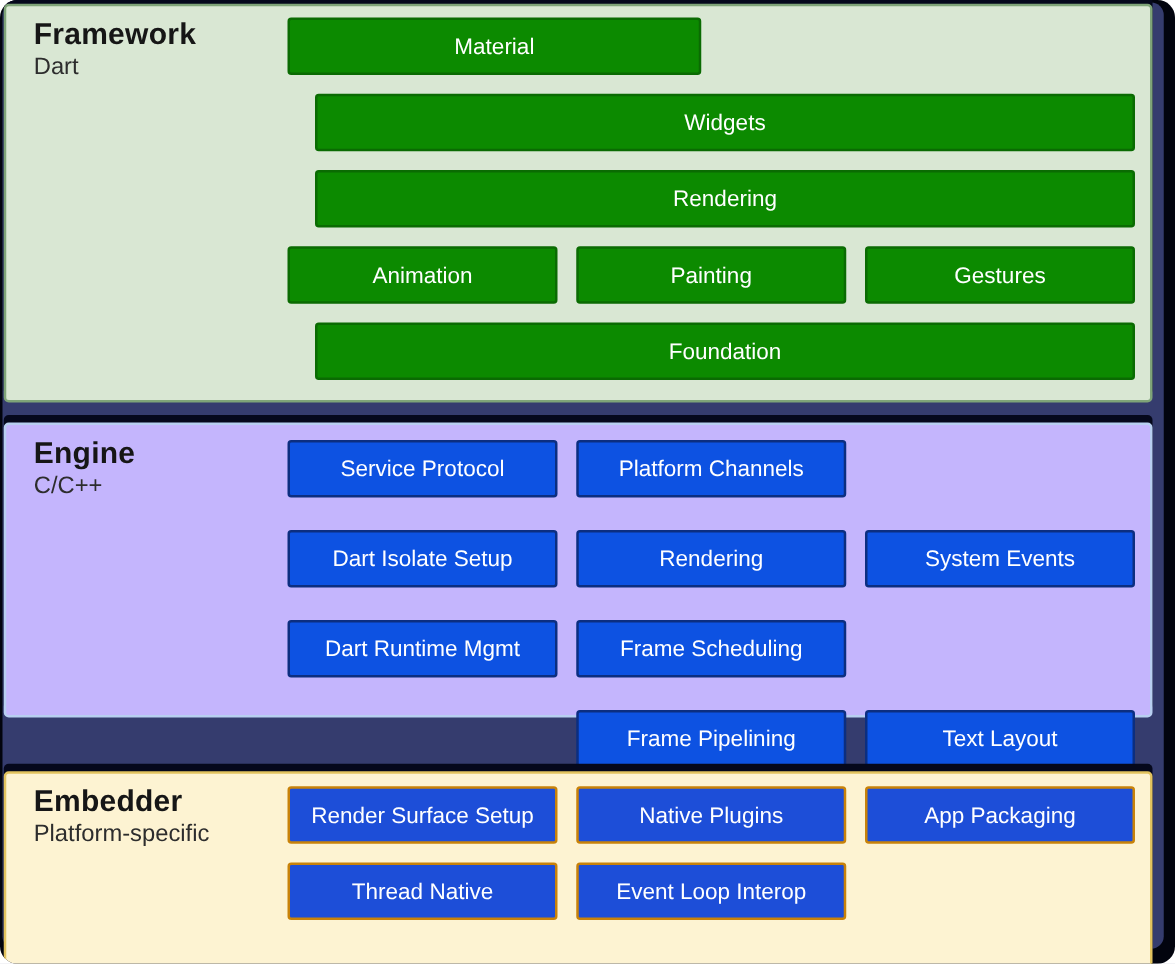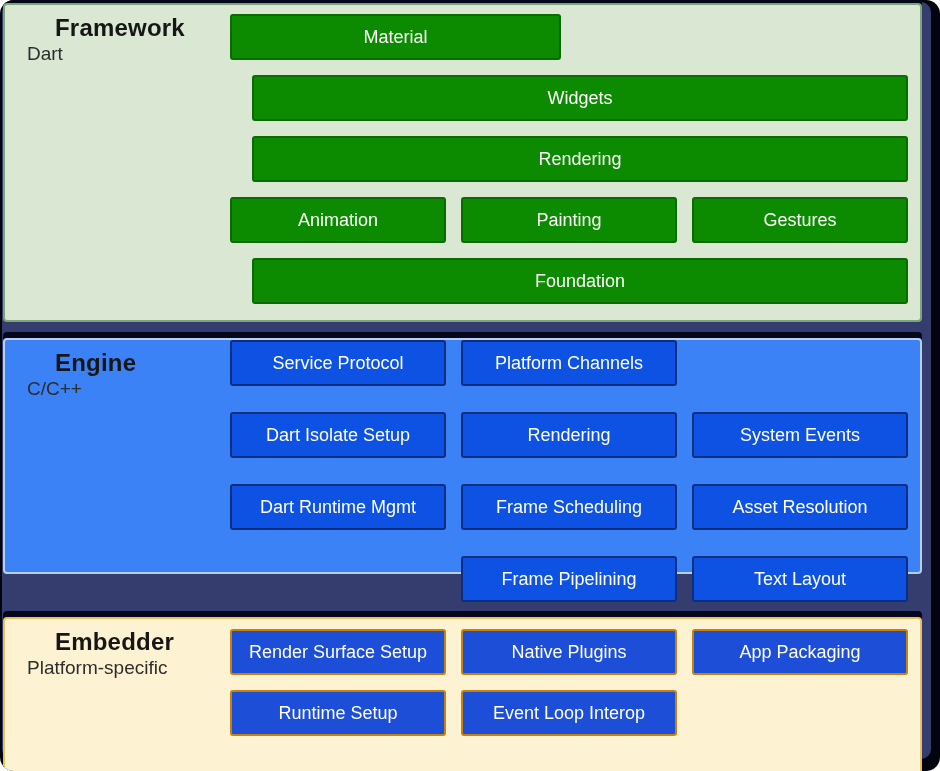--- a/index.html
+++ b/index.html
@@ -22,48 +22,47 @@
   .panel {
     position: absolute;
     left: 3px;
     width: 919px;
     border: 2px solid;
     border-radius: 4px;
     box-sizing: border-box;
     box-shadow: 0 -6px 0 #05081c;
   }
   .panel-framework { top: 3px;   height: 319px; background: #d9e7d3; border-color: #7fa478; }
-  .panel-engine    { top: 338px; height: 236px; background: #3b82f6; border-color: #b8cff1; }
+  .panel-engine    { top: 338px; height: 236px; background: #c4b5fd; border-color: #b8cff1; }
   .panel-embedder  { top: 617px; height: 172px; background: #fdf3d2; border-color: #e2c35f; }
 
   .layer-head { position: absolute; left: 22px; top: 9px; }
   .layer-title {
     font-size: 24px;
     font-weight: 700;
     color: #161616;
     letter-spacing: 0.2px;
     line-height: 1.15;
-    margin-left: 28px;
   }
   .layer-subtitle {
     font-size: 19px;
     font-weight: 400;
     color: #2d2d2d;
     margin-top: 1px;
   }
 
   .rows {
     position: absolute;
     left: 225px; top: 9px;
     width: 678px;
     display: flex;
     flex-direction: column;
     gap: 15px;
   }
-  .panel-engine .rows { top: 0; gap: 26px; }
+  .panel-engine .rows { top: 12px; gap: 26px; }
   .panel-embedder .rows { top: 10px; }
 
   .row { display: flex; gap: 15px; height: 46px; }
 
   .box {
     display: flex;
     align-items: center;
     justify-content: center;
     height: 46px;
     color: #ffffff;
@@ -127,39 +126,38 @@
         <div class="box box-blue third">Platform Channels</div>
       </div>
       <div class="row">
         <div class="box box-blue third">Dart Isolate Setup</div>
         <div class="box box-blue third">Rendering</div>
         <div class="box box-blue third">System Events</div>
       </div>
       <div class="row">
         <div class="box box-blue third">Dart Runtime Mgmt</div>
         <div class="box box-blue third">Frame Scheduling</div>
-        <div class="box box-blue third">Asset Resolution</div>
       </div>
       <div class="row">
         <div class="box box-blue third offset-third">Frame Pipelining</div>
         <div class="box box-blue third">Text Layout</div>
       </div>
     </div>
   </section>
 
   <section class="panel panel-embedder">
     <div class="layer-head">
       <div class="layer-title">Embedder</div>
       <div class="layer-subtitle">Platform-specific</div>
     </div>
     <div class="rows">
       <div class="row">
         <div class="box box-orange third">Render Surface Setup</div>
         <div class="box box-orange third">Native Plugins</div>
         <div class="box box-orange third">App Packaging</div>
       </div>
       <div class="row">
-        <div class="box box-orange third">Runtime Setup</div>
+        <div class="box box-orange third">Thread Native</div>
         <div class="box box-orange third">Event Loop Interop</div>
       </div>
     </div>
   </section>
 </div>
 
 </body></html>

